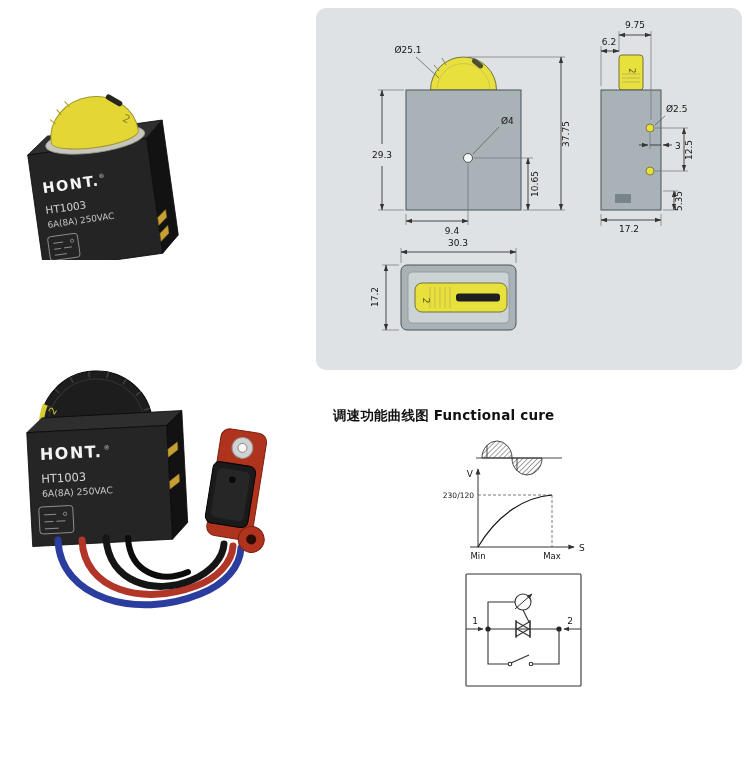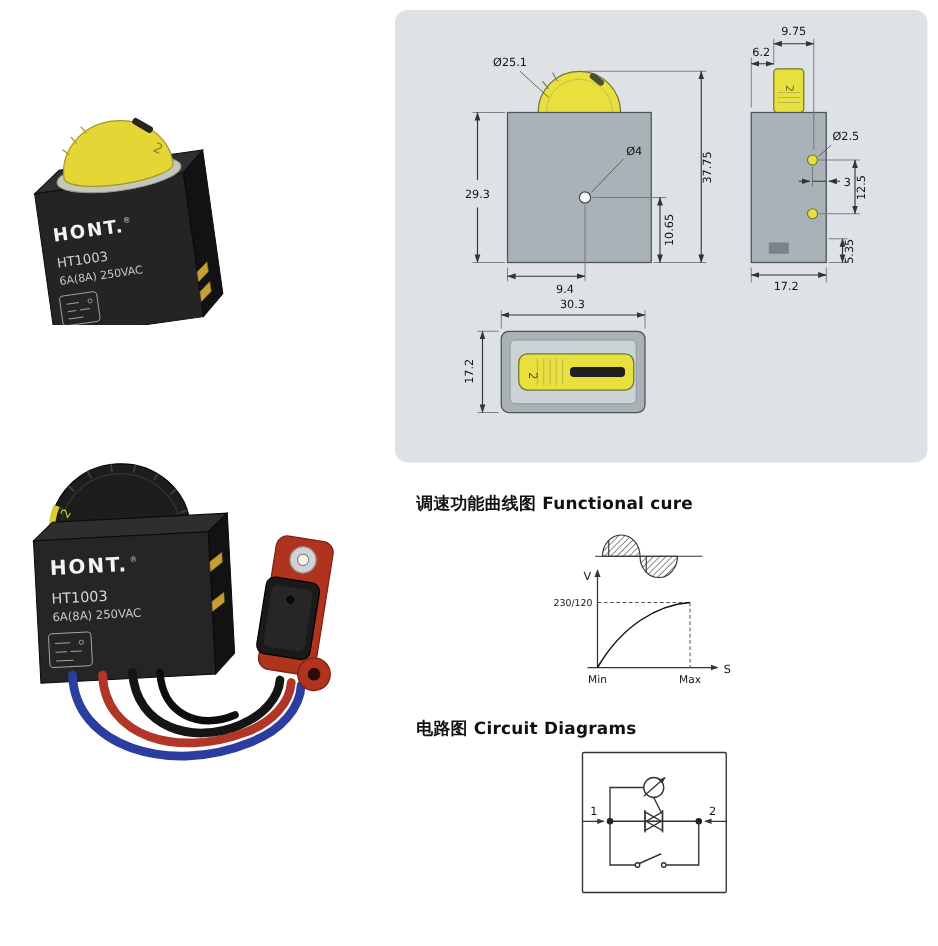--- a/index.html
+++ b/index.html
@@ -9,21 +9,21 @@
     background:#ffffff;
     font-family:"DejaVu Sans","Liberation Sans",sans-serif;
     overflow:hidden;
   }
   .abs { position:absolute; }
   .panel {
     left:316px; top:8px; width:426px; height:362px;
     background:#dee2e4; border-radius:10px;
   }
   .sec { left:316px; width:426px; }
-  .sec-func { top:386px; }
+  .sec-func { top:399px; }
   .sec-circ { top:566px; }
   .sec-title {
     font-size:13.5px; font-weight:bold; color:#111;
     padding:8px 0 2px 17px; letter-spacing:0.2px;
   }
   svg { display:block; }
   svg text { font-family:"DejaVu Sans","Liberation Sans",sans-serif; }
   .dimtxt { font-size:9px; fill:#141414; }
   .extln { stroke:#6f7478; stroke-width:0.7; }
   .dimln { stroke:#333; stroke-width:0.9; }
@@ -236,21 +236,20 @@
       <line x1="236" y1="68" x2="236" y2="120" stroke="#555" stroke-width="0.8" stroke-dasharray="3,2"></line>
       <path d="M162,120 C182,86 210,70 236,68" stroke="#111" stroke-width="1.2" fill="none"></path>
       <text x="158" y="71" text-anchor="end" font-size="7.5" fill="#141414">230/120</text>
       <text x="162" y="132" text-anchor="middle" font-size="8.5" fill="#141414">Min</text>
       <text x="236" y="132" text-anchor="middle" font-size="8.5" fill="#141414">Max</text>
     </g>
   </svg>
 </div>
 
 <div class="abs sec sec-circ">
-  <div class="sec-title">电路图 Circuit Diagrams</div>
   <svg width="426" height="135" viewBox="0 0 426 135">
     <defs>
       <marker id="cirArr" viewBox="0 0 10 10" refX="8" refY="5" markerWidth="6.5" markerHeight="6.5" orient="auto">
         <path d="M0,1.5 L9,5 L0,8.5 Z" fill="#333"></path>
       </marker>
     </defs>
     <rect x="150" y="8" width="115" height="112" rx="1" class="cir" stroke="#444"></rect>
     <circle cx="207" cy="36" r="8" class="cir"></circle>
     <line x1="199" y1="43" x2="216" y2="28" stroke="#333" stroke-width="1" marker-end="url(#cirArr)"></line>
     <polyline points="172,63 172,36 199,36" class="cir"></polyline>

